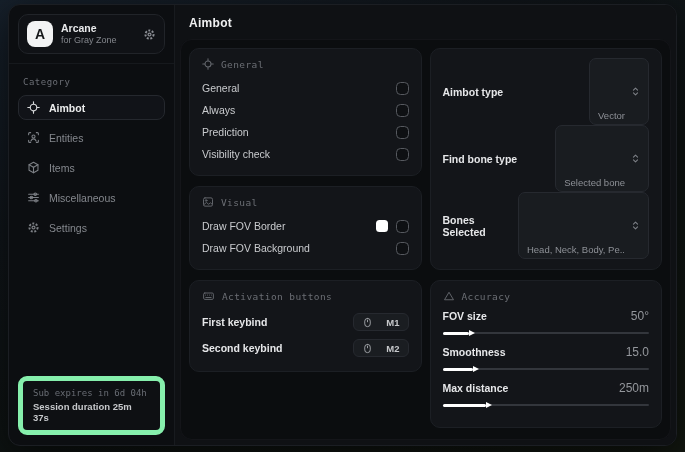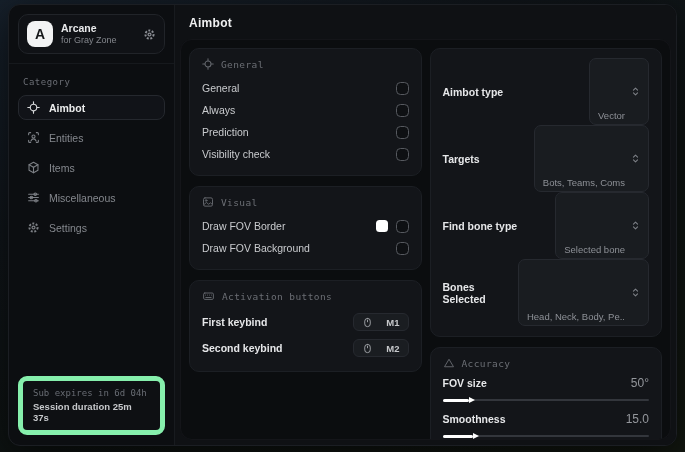--- a/index.html
+++ b/index.html
@@ -275,32 +275,20 @@
                 <span class="val">Vector</span>
                 <span class="ico">
                   <svg width="9" height="11" viewBox="0 0 12 16" fill="none" stroke="currentColor" stroke-width="1.6" stroke-linecap="round" stroke-linejoin="round">
                     <path d="M3 6l3-3 3 3"></path>
                       <path d="M3 10l3 3 3-3"></path>
                   </svg>
                 </span>
               </span>
             </div>
             <div class="row" style="min-height:25px">
-              <span class="row-label strong">Targets</span>
-              <span class="pill">
-                <span class="val">Bots, Teams, Coms</span>
-                <span class="ico">
-                  <svg width="9" height="11" viewBox="0 0 12 16" fill="none" stroke="currentColor" stroke-width="1.6" stroke-linecap="round" stroke-linejoin="round">
-                    <path d="M3 6l3-3 3 3"></path>
-                      <path d="M3 10l3 3 3-3"></path>
-                  </svg>
-                </span>
-              </span>
-            </div>
-            <div class="row" style="min-height:25px">
               <span class="row-label strong">Find bone type</span>
               <span class="pill">
                 <span class="val">Selected bone</span>
                 <span class="ico">
                   <svg width="9" height="11" viewBox="0 0 12 16" fill="none" stroke="currentColor" stroke-width="1.6" stroke-linecap="round" stroke-linejoin="round">
                     <path d="M3 6l3-3 3 3"></path>
                       <path d="M3 10l3 3 3-3"></path>
                   </svg>
                 </span>
               </span>

